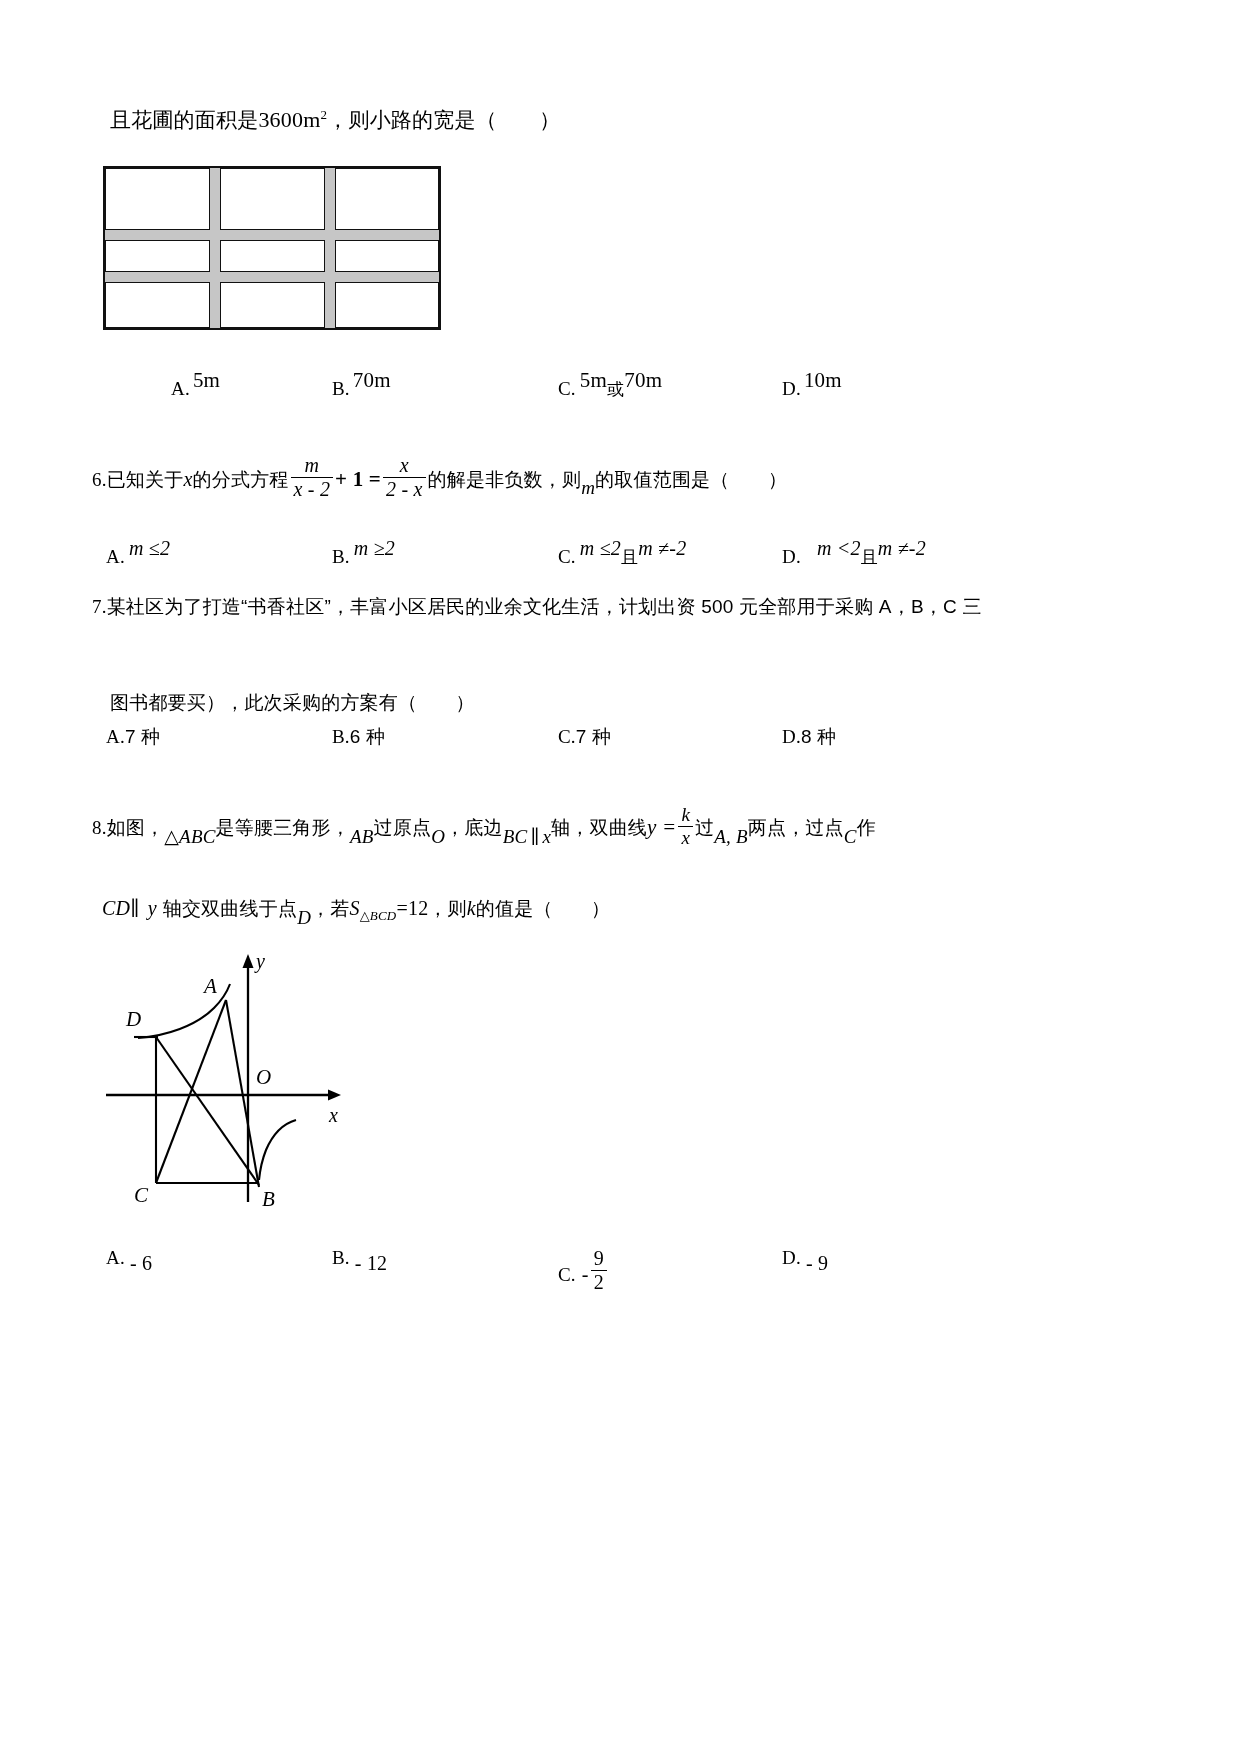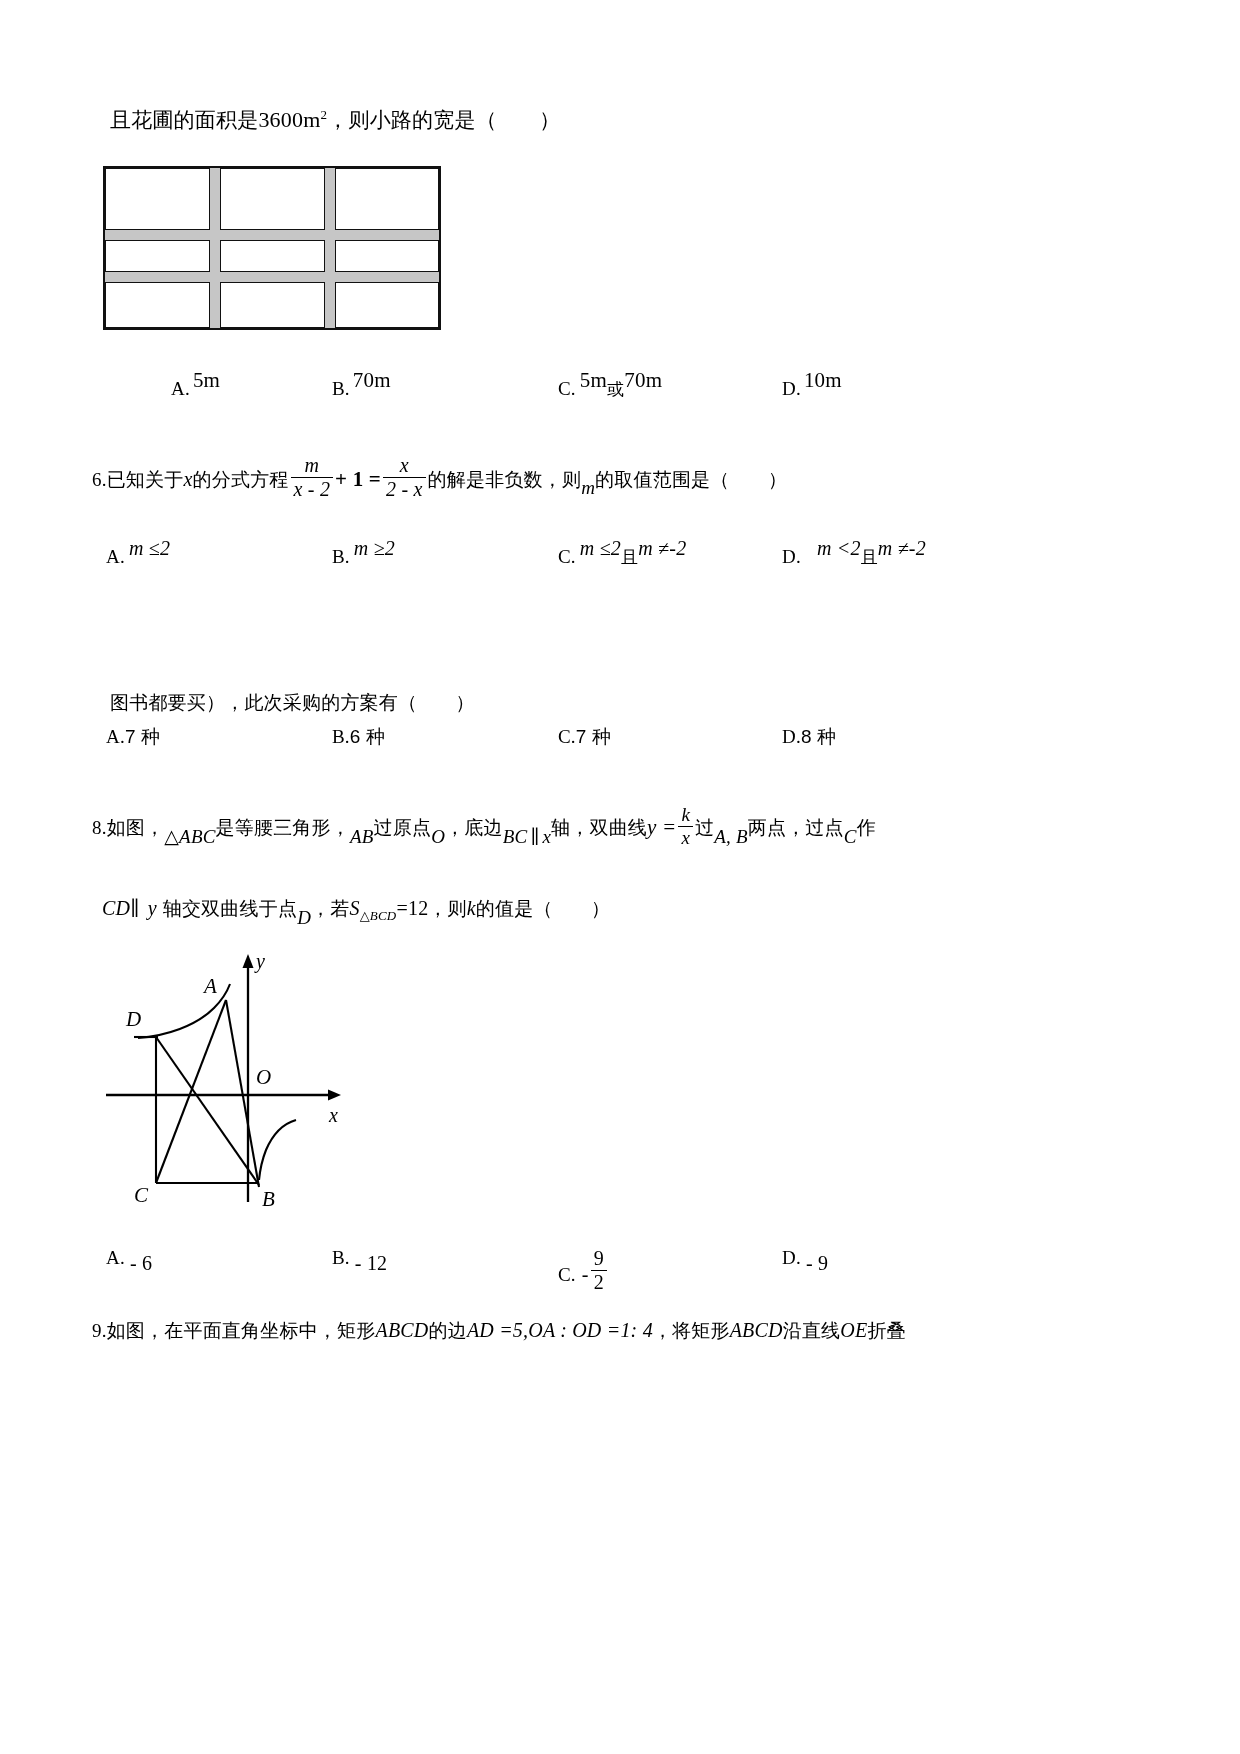--- a/index.html
+++ b/index.html
@@ -135,20 +135,23 @@
   <div class="line" style="left:332px; top:538px;">
     <span class="opt-label" style="font-size:19px;">B.</span><span class="mi raise" style="font-size:20px; margin-left:4px;">m ≥2</span>
   </div>
   <div class="line" style="left:558px; top:538px;">
     <span class="opt-label" style="font-size:19px;">C.</span><span class="mi raise" style="font-size:20px; margin-left:4px;">m ≤2</span><span class="cn" style="font-size:17px;">且</span><span class="mi raise" style="font-size:20px;">m ≠-2</span>
   </div>
   <div class="line" style="left:782px; top:538px;">
     <span class="opt-label" style="font-size:19px;">D.</span><span class="mi raise" style="font-size:20px; margin-left:16px;">m &lt;2</span><span class="cn" style="font-size:17px;">且</span><span class="mi raise" style="font-size:20px;">m ≠-2</span>
   </div>
 
+  <div class="line cn" style="left:92px; top:597px;">
+    <span class="mn">7.</span><span>某社区为了打造“书香社区”，丰富小区居民的业余文化生活，计划出资 500 元全部用于采购 A，B，C 三</span>
+  </div>
   <div class="line cn" style="left:110px; top:693px;">
     <span>图书都要买），此次采购的方案有（　　）</span>
   </div>
 
   <div class="line cn" style="left:106px; top:727px;">
     <span class="mn">A.</span><span>7 种</span>
   </div>
   <div class="line cn" style="left:332px; top:727px;">
     <span class="mn">B.</span><span>6 种</span>
   </div>
@@ -208,18 +211,15 @@
   <div class="line" style="left:332px; top:1248px;">
     <span class="opt-label" style="font-size:19px;">B.</span><span class="mn" style="font-size:20px; margin-left:5px; display:inline-block; vertical-align:-0.30em;">- 12</span>
   </div>
   <div class="line" style="left:558px; top:1248px;">
     <span class="opt-label" style="font-size:19px;">C.</span><span class="mn" style="font-size:20px; margin-left:6px;">-</span><span class="frac mn" style="font-size:20px; vertical-align:-0.38em;"><span class="num">9</span><span class="den">2</span></span>
   </div>
   <div class="line" style="left:782px; top:1248px;">
     <span class="opt-label" style="font-size:19px;">D.</span><span class="mn" style="font-size:20px; margin-left:5px; display:inline-block; vertical-align:-0.30em;">- 9</span>
   </div>
 
-  <div class="line cn" style="left:92px; top:1320px;">
-    <span class="mn">9.</span><span>如图，在平面直角坐标中，矩形</span><span class="mi" style="font-size:20px;">ABCD</span><span>的边</span><span class="mi" style="font-size:20px;">AD =5,OA : OD =1: 4</span><span>，将矩形</span><span class="mi" style="font-size:20px;">ABCD</span><span>沿直线</span><span class="mi" style="font-size:20px;">OE</span><span>折叠</span>
-  </div>
 
 
 </div>
 
 </body></html>

